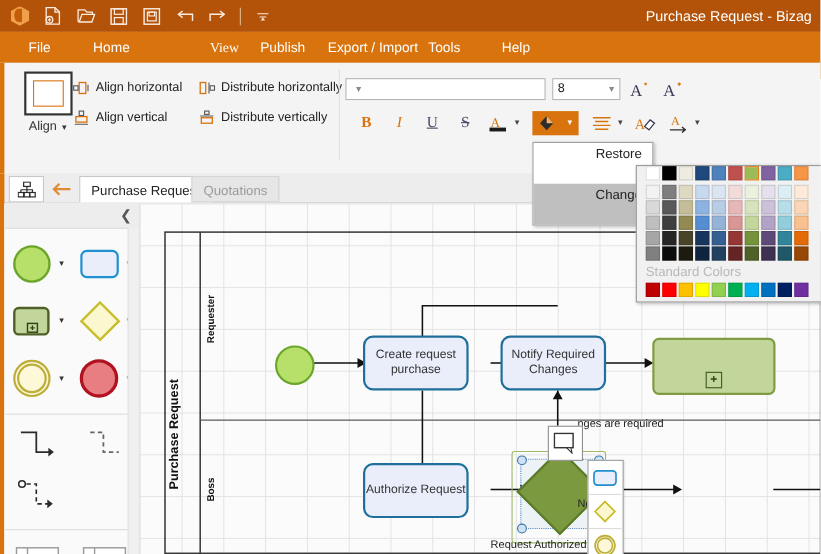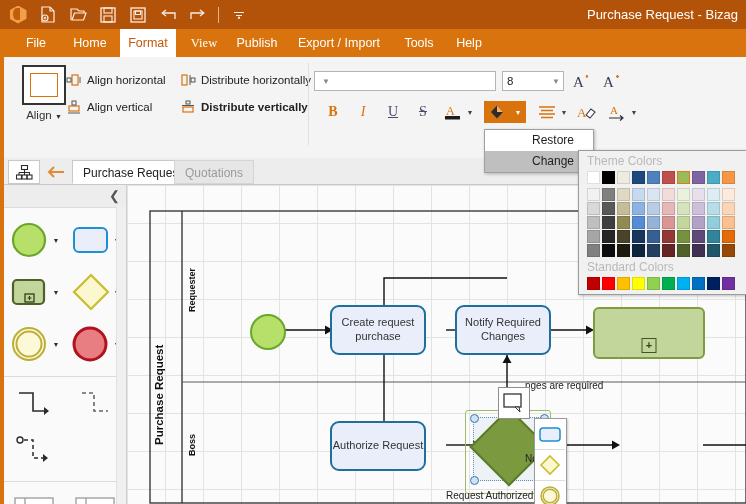--- a/index.html
+++ b/index.html
@@ -93,21 +93,21 @@
     display:flex;align-items:center;justify-content:center;
   }
   .fillbtn-arr{position:absolute;width:16px;height:22px;background:#d9730d;
     display:flex;align-items:center;justify-content:center;color:#fff;font-size:7px;}
   
   .ctxmenu{
     position:absolute;left:484px;top:129px;width:108px;
     background:#fff;border:1px solid #a0a0a0;box-shadow:1px 1px 3px rgba(0,0,0,.25);
     z-index:40;font-size:12px;
   }
-  .ctxitem{height:21px;line-height:21px;padding-left:47px;color:#222;position:relative;}
+  .ctxitem{height:37px;line-height:21px;padding-left:47px;color:#222;position:relative;text-align:center;}
   .ctxitem.sel{background:#bfbfbf;}
   .ctxitem .sub{position:absolute;right:7px;top:0;line-height:21px;font-size:8px;color:#333;}
   
   .colorpick{
     position:absolute;left:578px;top:150px;width:168px;
     background:#f1f1f1;border:1px solid #9b9b9b;box-shadow:1px 1px 3px rgba(0,0,0,.25);
     z-index:45;
   }
   .cp-head{font-size:12px;color:#b9b9b9;padding:3px 0 3px 8px;}
   .cp-grid{display:flex;gap:2px;padding:0 6px 0 8px;}
@@ -257,26 +257,25 @@
       <svg width="14" height="12" viewBox="0 0 14 12">
           <path d="M2 3.5h10M4 6.5h6M6 9.2l1-1.4 1 1.4z" fill="#fdece0" stroke="#fdece0" stroke-width="1"></path>
         </svg>
     </div>
   </div>
   <div class="win-title">Purchase Request - Bizag</div>
 </div>
 
 <div class="menubar">
   <div class="menu-item" style="left:12px;width:48px;">File</div>
-  <div class="menu-item" style="left:62px;width:56px;">Home</div>
-  <div class="menu-item active" style="left:120px;width:56px;">Format</div>
+  <div class="menu-item" style="left:62px;width:56px;text-align:right;">Home</div>
   <div class="menu-item" style="left:180px;width:48px;font-family:Liberation Serif, serif;">View</div>
   <div class="menu-item" style="left:228px;width:58px;">Publish</div>
   <div class="menu-item" style="left:287px;width:104px;">Export / Import</div>
-  <div class="menu-item" style="left:395px;width:48px;">Tools</div>
+  <div class="menu-item" style="left:380px;width:48px;">Tools</div>
   <div class="menu-item" style="left:445px;width:48px;">Help</div>
 </div>
 
 <div class="ribbon">
 
   <div class="grp" style="left:4px;width:304px;">
     <div class="align-big">
       <div class="align-box">
           <i></i>
         </div>
@@ -300,21 +299,21 @@
       <span>Distribute horizontally</span>
     </div>
     <div class="cmd" style="left:62px;top:43px;">
       <svg width="16" height="14" viewBox="0 0 16 14">
           <rect x="3" y="6" width="10" height="5" fill="none" stroke="#d9730d" stroke-width="1.2"></rect>
           <rect x="6" y="1" width="4" height="4" fill="none" stroke="#555" stroke-width="1"></rect>
           <path d="M2 13h12" stroke="#555" stroke-width="1"></path>
         </svg>
       <span>Align vertical</span>
     </div>
-    <div class="cmd" style="left:176px;top:43px;font-weight:bold;">
+    <div class="cmd" style="left:176px;top:43px;">
       <svg width="16" height="14" viewBox="0 0 16 14">
           <rect x="3" y="7" width="10" height="5" fill="none" stroke="#d9730d" stroke-width="1.2"></rect>
           <rect x="6" y="1" width="4" height="3" fill="none" stroke="#555" stroke-width="1"></rect>
           <path d="M2 5.5h12" stroke="#555" stroke-width="1"></path>
         </svg>
       <span>Distribute vertically</span>
     </div>
   </div>
 
   <div class="grp-sep" style="left:308px;"></div>
@@ -392,21 +391,20 @@
   <div class="ctxitem">
     <span>Restore</span>
   </div>
   <div class="ctxitem sel">
     <span>Change</span>
     <span class="sub">▶</span>
   </div>
 </div>
 
 <div class="colorpick">
-  <div class="cp-head">Theme Colors</div>
   <div class="cp-grid" id="theme-grid">
       <div class="cp-col">
         <div class="cp-sw top" style="background: rgb(255, 255, 255);"></div>
         <div class="cp-sw" style="background: rgb(242, 242, 242);"></div>
         <div class="cp-sw" style="background: rgb(217, 217, 217);"></div>
         <div class="cp-sw" style="background: rgb(191, 191, 191);"></div>
         <div class="cp-sw" style="background: rgb(166, 166, 166);"></div>
         <div class="cp-sw" style="background: rgb(128, 128, 128);"></div>
       </div>
       <div class="cp-col">

